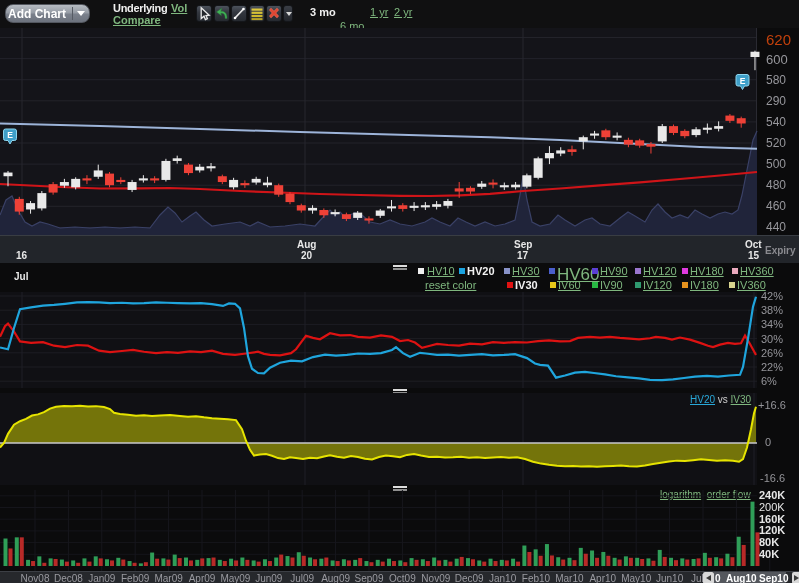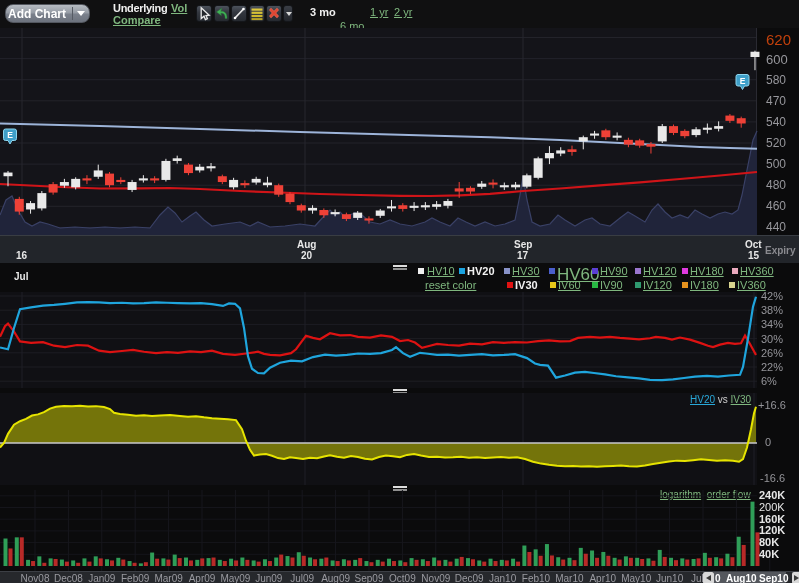--- a/index.html
+++ b/index.html
@@ -221,21 +221,21 @@
     <path d="M738,46.5 h9 a2,2 0 0 1 2,2 v7.5 a2,2 0 0 1 -2,2 h-2.5 l-2,3.5 -2,-3.5 h-2.5 a2,2 0 0 1 -2,-2 v-7.5 a2,2 0 0 1 2,-2 z" fill="#3f9fc8" stroke="#8ed6ef" stroke-width="1"></path>
     <text x="742.5" y="55.5" fill="#fff" font-size="8.5" font-weight="bold" text-anchor="middle">E</text>
   </g>
 </svg>
 <div style="position:absolute;left:766px;top:220.4px;width:34px;color:#97979c;font-size:12px;">440</div>
 <div style="position:absolute;left:766px;top:199.3px;width:34px;color:#97979c;font-size:12px;">460</div>
 <div style="position:absolute;left:766px;top:178.2px;width:34px;color:#97979c;font-size:12px;">480</div>
 <div style="position:absolute;left:766px;top:157.1px;width:34px;color:#97979c;font-size:12px;">500</div>
 <div style="position:absolute;left:766px;top:136.0px;width:34px;color:#97979c;font-size:12px;">520</div>
 <div style="position:absolute;left:766px;top:114.9px;width:34px;color:#97979c;font-size:12px;">540</div>
-<div style="position:absolute;left:766px;top:93.8px;width:34px;color:#97979c;font-size:12px;">470</div>
+<div style="position:absolute;left:766px;top:93.8px;width:34px;color:#97979c;font-size:12px;">290</div>
 <div style="position:absolute;left:766px;top:72.7px;width:34px;color:#97979c;font-size:12px;">580</div>
 <div style="position:absolute;left:766px;top:51.6px;width:34px;color:#97979c;font-size:13px;">600</div>
 <div style="position:absolute;left:766px;top:30.5px;width:34px;color:#c2410c;font-size:15px;">620</div>
 
 <div class="abs" style="left:0;top:235px;width:799px;height:28px;background:#22252a;border-top:1px solid #393d43;">
   <div class="abs" style="left:14px;top:3px;font-size:10px;font-weight:bold;color:#e8e8e8;margin-top:32px;">Jul</div>
   <div class="abs" style="left:16px;top:14px;font-size:10px;font-weight:bold;color:#e8e8e8;">16</div>
   <div class="abs" style="left:297px;top:3px;font-size:10px;font-weight:bold;color:#e8e8e8;">Aug</div>
   <div class="abs" style="left:301px;top:14px;font-size:10px;font-weight:bold;color:#e8e8e8;">20</div>
   <div class="abs" style="left:514px;top:3px;font-size:10px;font-weight:bold;color:#e8e8e8;">Sep</div>

